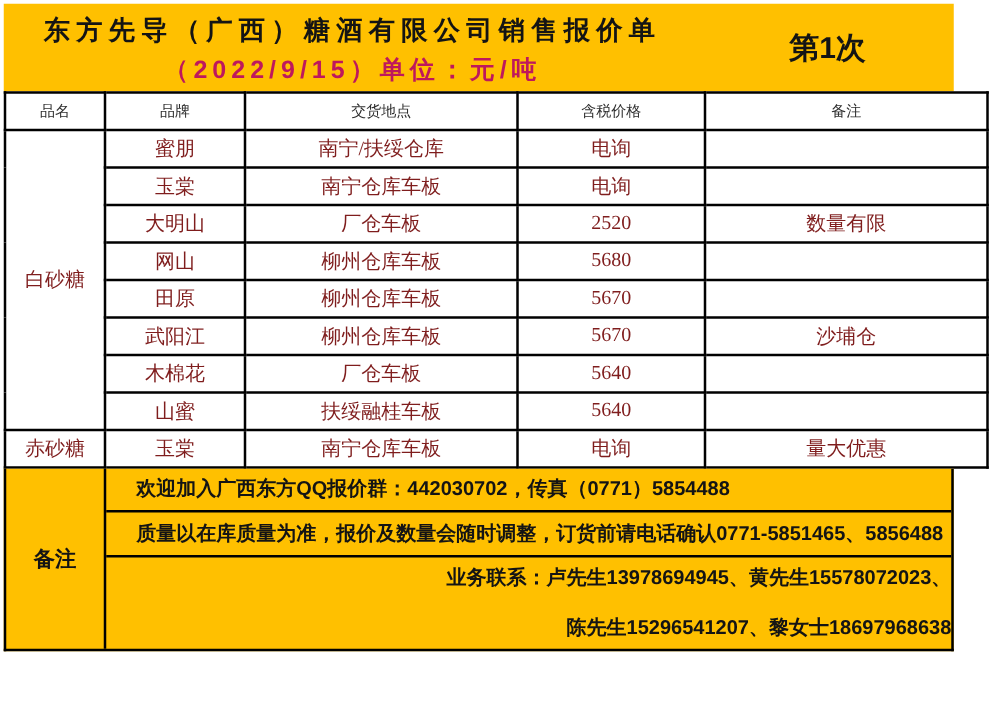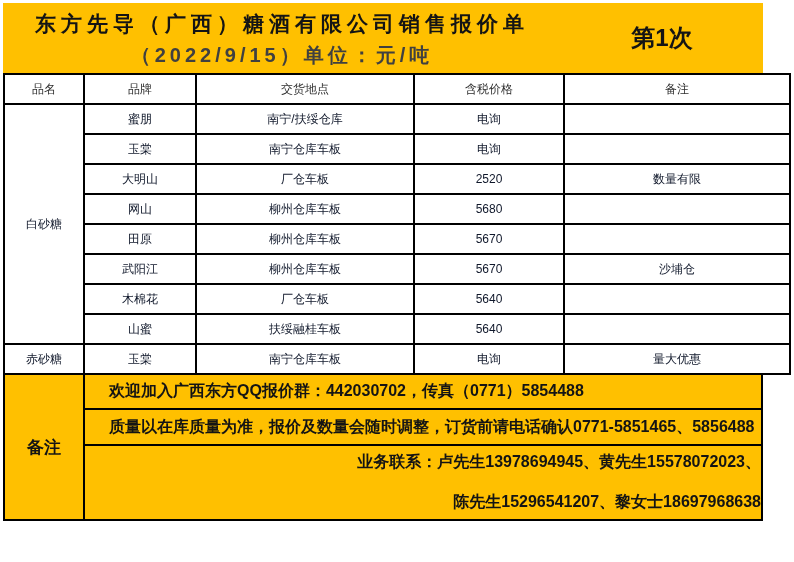--- a/index.html
+++ b/index.html
@@ -23,21 +23,21 @@
     display: flex; flex-direction: column;
     justify-content: center; align-items: center;
     padding-top: 2px;
   }
   .title-line1 {
     font-size: 21px; font-weight: bold; letter-spacing: 5px;
     color: #141414; white-space: nowrap;
   }
   .title-line2 {
     font-size: 20px; font-weight: bold; letter-spacing: 4px;
-    color: #404040; margin-top: 4px; white-space: nowrap;
+    color: #be185d; margin-top: 4px; white-space: nowrap;
   }
   .issue {
     flex: 1;
     display: flex; align-items: center; justify-content: center;
     font-size: 24px; font-weight: bold; color: #141414;
   }
 
   
   table.quote {
     border-collapse: collapse;
@@ -53,23 +53,24 @@
   }
   table.quote thead th {
     height: 30px;
     font-size: 12px;
     font-weight: normal;
     color: #2e2e2e;
     background: #ffffff;
   }
   table.quote tbody td {
     height: 30px;
-    font-size: 12px;
-    color: #0f172a;
+    font-size: 16px;
+    color: #7f1d1d;
     background: #ffffff;
+    font-family: Liberation Serif, serif;
   }
   td.group-cell { font-size: 16px; color: #3a3a3a; }
 
   
   .footer {
     height: 146px;
     background: #FFC000;
     border: 2px solid #000;
     border-top: none;
     display: flex;

